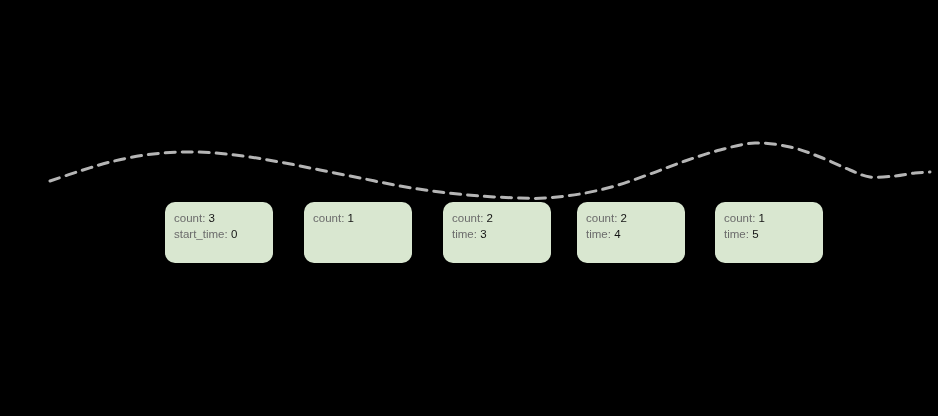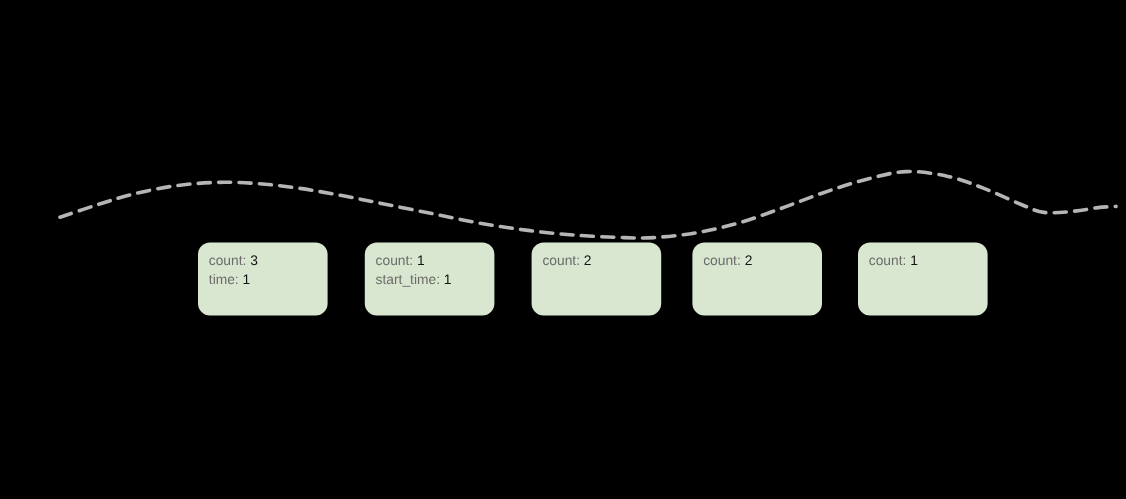--- a/index.html
+++ b/index.html
@@ -51,30 +51,32 @@
 
 <div id="stage" style="width: 938px; height: 296px; background: rgb(0, 0, 0);">
 
   <svg id="trend-svg" viewBox="0 0 938 416" preserveAspectRatio="none" aria-hidden="true">
     <path id="trend-path" fill="none" stroke-linecap="round" stroke-linejoin="round" d="M 50 181 C 55.00 179.33, 70.00 174.17, 80 171 C 90.00 167.83, 99.17 164.67, 110 162 C 120.83 159.33, 133.33 156.67, 145 155 C 156.67 153.33, 168.33 152.33, 180 152 C 191.67 151.67, 203.33 152.17, 215 153 C 226.67 153.83, 238.33 155.33, 250 157 C 261.67 158.67, 273.33 160.83, 285 163 C 296.67 165.17, 307.50 167.50, 320 170 C 332.50 172.50, 346.67 175.33, 360 178 C 373.33 180.67, 386.67 183.67, 400 186 C 413.33 188.33, 426.67 190.33, 440 192 C 453.33 193.67, 466.67 195.00, 480 196 C 493.33 197.00, 509.17 197.67, 520 198 C 530.83 198.33, 535.00 198.67, 545 198 C 555.00 197.33, 568.33 196.00, 580 194 C 591.67 192.00, 603.33 189.33, 615 186 C 626.67 182.67, 638.33 178.17, 650 174 C 661.67 169.83, 673.33 165.00, 685 161 C 696.67 157.00, 708.33 153.00, 720 150 C 731.67 147.00, 743.33 143.50, 755 143 C 766.67 142.50, 779.17 144.67, 790 147 C 800.83 149.33, 810.00 153.17, 820 157 C 830.00 160.83, 841.67 166.67, 850 170 C 858.33 173.33, 862.50 176.00, 870 177 C 877.50 178.00, 887.50 176.67, 895 176 C 902.50 175.33, 909.17 173.67, 915 173 C 920.83 172.33, 927.50 172.17, 930 172" stroke="#b5b5b5" stroke-width="3" stroke-dasharray="10 7"></path>
   </svg>
 
   <div id="boxes-layer">
       <div class="window-box" style="left: 165px; top: 202px; width: 108px; height: 61px; background: rgb(217, 231, 208); border-radius: 10px;">
         <div class="field-line"><span class="field-label" style="color: rgb(107, 107, 107);">count:</span> <span class="field-value" style="color: rgb(20, 20, 20);">3</span></div>
-        <div class="field-line"><span class="field-label" style="color: rgb(107, 107, 107);">time:</span> <span class="field-value" style="color: rgb(20, 20, 20);">1</span></div>
+        <div class="field-line"><span class="field-label" style="color: rgb(107, 107, 107);">start_time:</span> <span class="field-value" style="color: rgb(20, 20, 20);">0</span></div>
       </div>
       <div class="window-box" style="left: 304px; top: 202px; width: 108px; height: 61px; background: rgb(217, 231, 208); border-radius: 10px;">
         <div class="field-line"><span class="field-label" style="color: rgb(107, 107, 107);">count:</span> <span class="field-value" style="color: rgb(20, 20, 20);">1</span></div>
-        <div class="field-line"><span class="field-label" style="color: rgb(107, 107, 107);">start_time:</span> <span class="field-value" style="color: rgb(20, 20, 20);">1</span></div>
       </div>
       <div class="window-box" style="left: 443px; top: 202px; width: 108px; height: 61px; background: rgb(217, 231, 208); border-radius: 10px;">
         <div class="field-line"><span class="field-label" style="color: rgb(107, 107, 107);">count:</span> <span class="field-value" style="color: rgb(20, 20, 20);">2</span></div>
+        <div class="field-line"><span class="field-label" style="color: rgb(107, 107, 107);">time:</span> <span class="field-value" style="color: rgb(20, 20, 20);">3</span></div>
       </div>
       <div class="window-box" style="left: 577px; top: 202px; width: 108px; height: 61px; background: rgb(217, 231, 208); border-radius: 10px;">
         <div class="field-line"><span class="field-label" style="color: rgb(107, 107, 107);">count:</span> <span class="field-value" style="color: rgb(20, 20, 20);">2</span></div>
+        <div class="field-line"><span class="field-label" style="color: rgb(107, 107, 107);">time:</span> <span class="field-value" style="color: rgb(20, 20, 20);">4</span></div>
       </div>
       <div class="window-box" style="left: 715px; top: 202px; width: 108px; height: 61px; background: rgb(217, 231, 208); border-radius: 10px;">
         <div class="field-line"><span class="field-label" style="color: rgb(107, 107, 107);">count:</span> <span class="field-value" style="color: rgb(20, 20, 20);">1</span></div>
+        <div class="field-line"><span class="field-label" style="color: rgb(107, 107, 107);">time:</span> <span class="field-value" style="color: rgb(20, 20, 20);">5</span></div>
       </div>
     </div>
 
 </div>
 
 </body></html>

